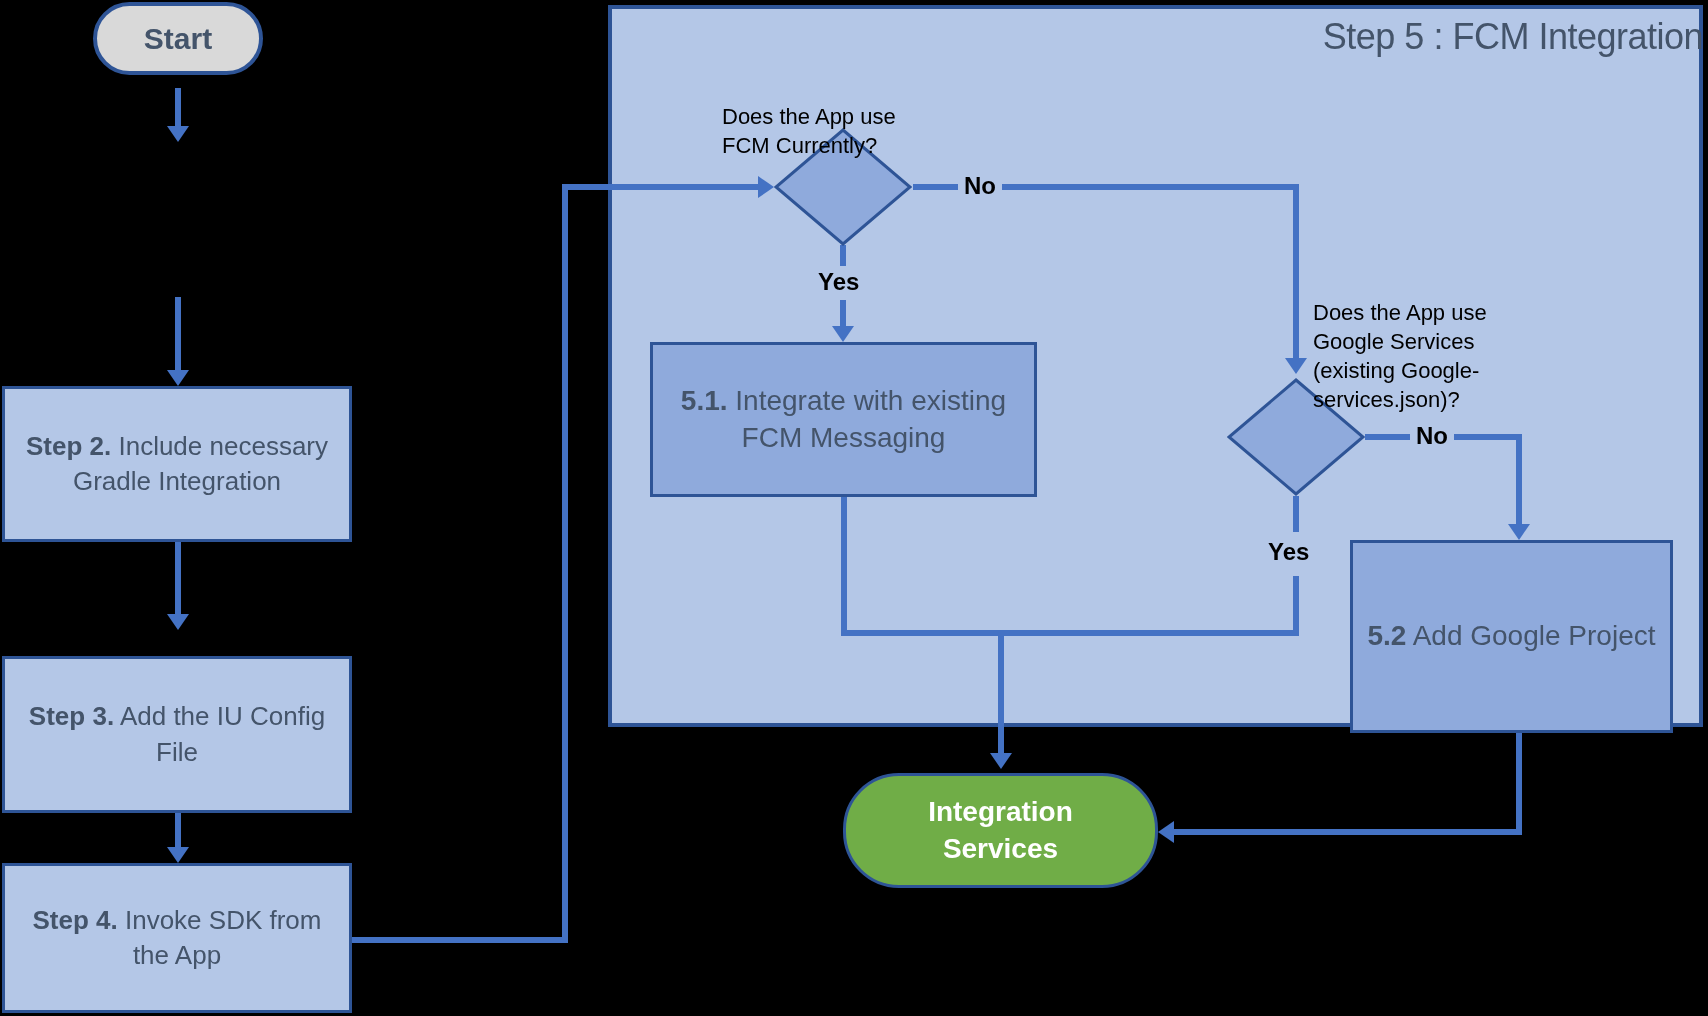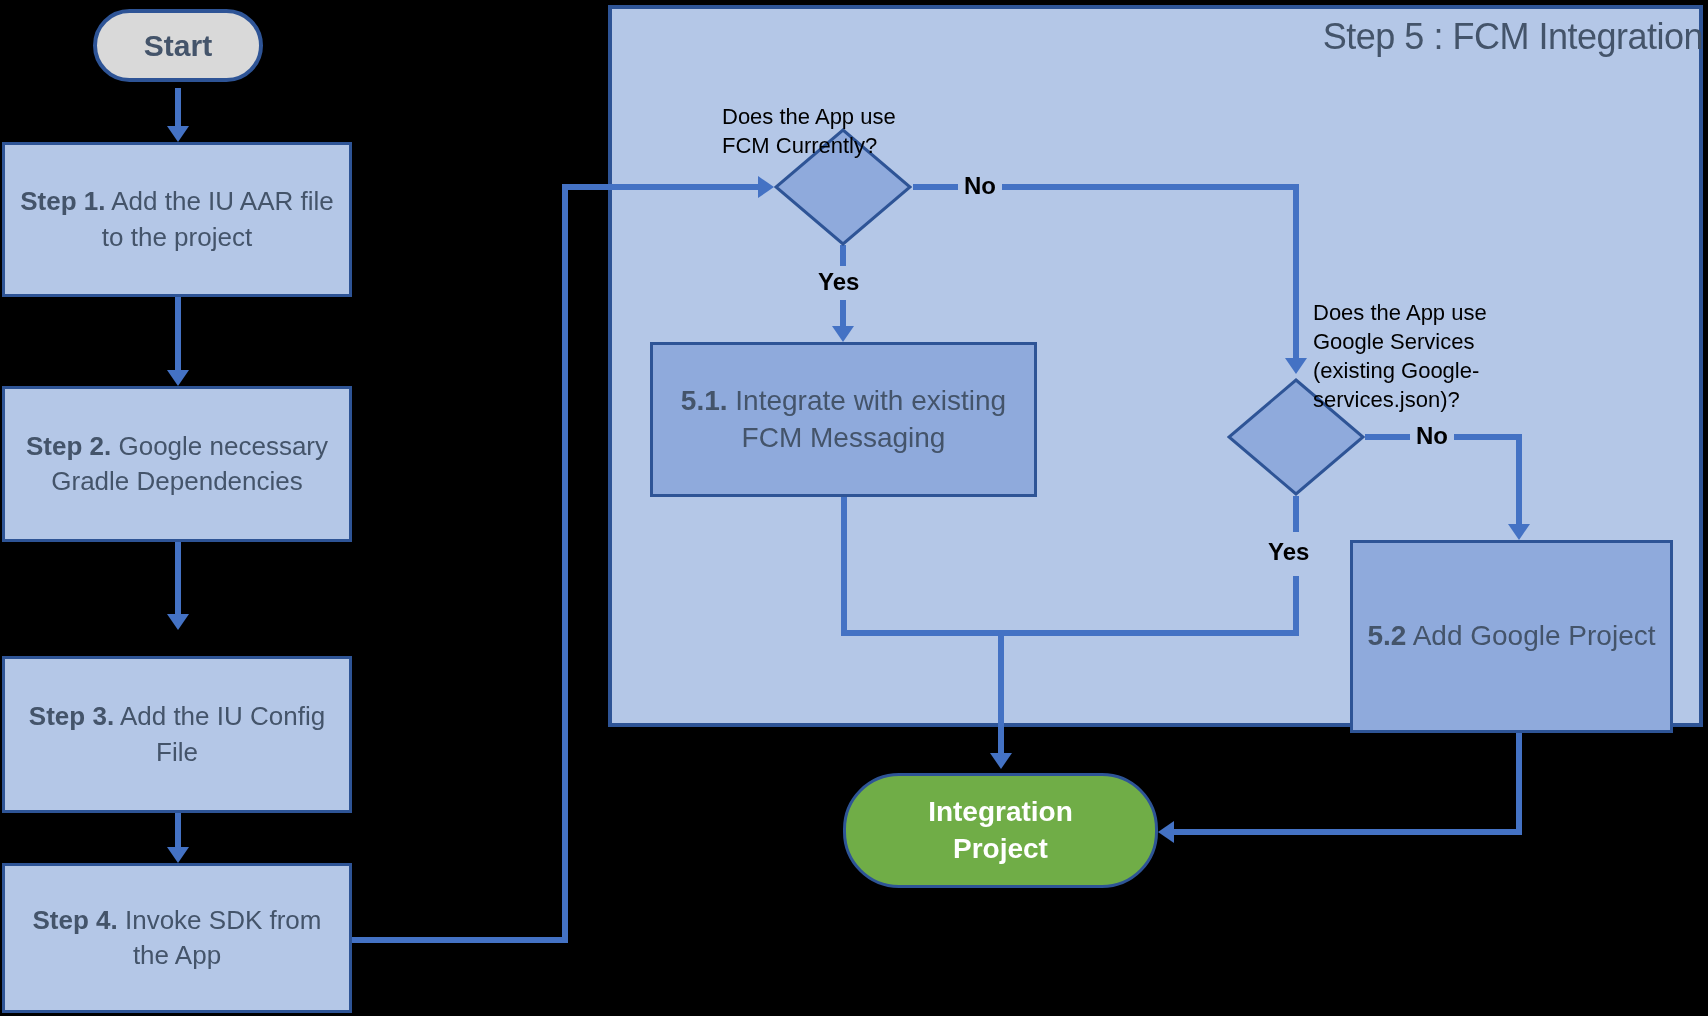--- a/index.html
+++ b/index.html
@@ -81,30 +81,27 @@
   <div class="abs seg" style="left:1293px;top:576px;width:6px;height:60px;"></div>
   <div class="abs seg" style="left:841px;top:497px;width:6px;height:139px;"></div>
   <div class="abs seg" style="left:841px;top:630px;width:458px;height:6px;"></div>
   <div class="abs seg" style="left:998px;top:630px;width:6px;height:125px;"></div>
   <div class="abs ah-down" style="left:990px;top:753px;"></div>
 
   <div class="abs seg" style="left:1516px;top:693px;width:6px;height:142px;"></div>
   <div class="abs seg" style="left:1174px;top:829px;width:348px;height:6px;"></div>
   <div class="abs ah-left" style="left:1158px;top:821px;"></div>
 
-  <div class="abs terminal-start" style="left:93px;top:9px;width:170px;height:73px;text-align:center;">
+  <div class="abs terminal-start" style="left:93px;top:2px;width:170px;height:73px;text-align:center;">
     <span>Start</span>
   </div>
 
-  <div class="abs proc" style="left:2px;top:142px;width:350px;height:155px;">
-    <span><b>Step 1.</b><span> Add the IU AAR file to the project</span></span>
-  </div>
 
   <div class="abs proc" style="left:2px;top:386px;width:350px;height:156px;">
-    <span><b>Step 2.</b><span> Google necessary Gradle Dependencies</span></span>
+    <span><b>Step 2.</b><span> Include necessary Gradle Integration</span></span>
   </div>
 
   <div class="abs proc" style="left:2px;top:656px;width:350px;height:157px;">
     <span><b>Step 3.</b><span> Add the IU Config File</span></span>
   </div>
 
   <div class="abs proc" style="left:2px;top:863px;width:350px;height:150px;">
     <span><b>Step 4.</b><span> Invoke SDK from the App</span></span>
   </div>
 
@@ -128,16 +125,16 @@
 
   <div class="abs proc-med" style="left:650px;top:342px;width:387px;height:155px;">
     <span><b>5.1.</b><span> Integrate with existing FCM Messaging</span></span>
   </div>
   <div class="abs proc-med" style="left:1350px;top:540px;width:323px;height:193px;">
     <span><b>5.2</b><span> Add Google Project</span></span>
   </div>
 
   <div class="abs terminal-end" style="left:843px;top:773px;width:315px;height:115px;">
     <span class="pre">Integration
-Project</span>
+Services</span>
   </div>
 
 </div>
 
 </body></html>

